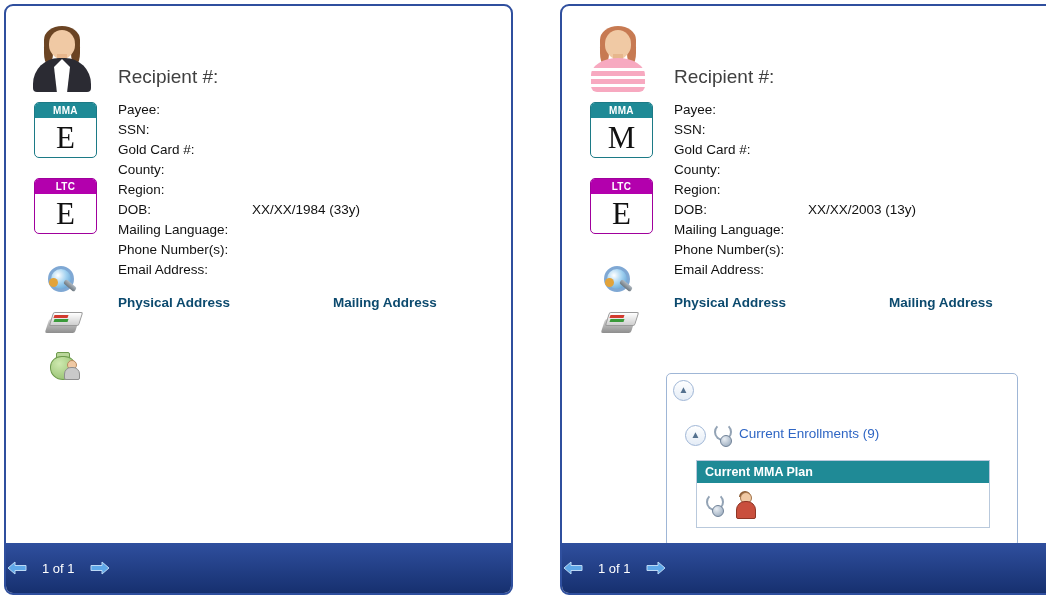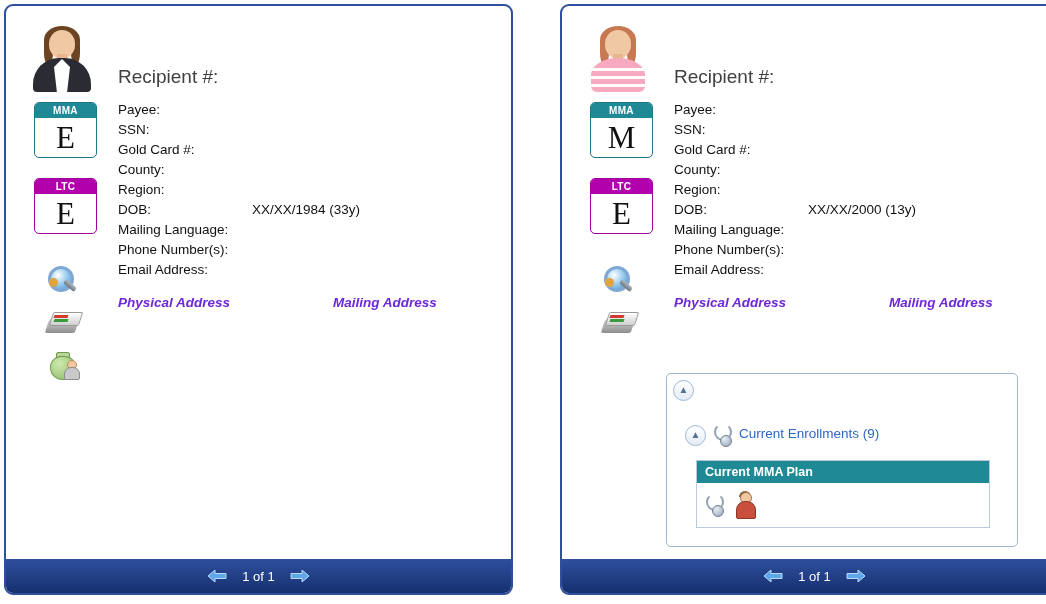--- a/index.html
+++ b/index.html
@@ -268,22 +268,21 @@
     left: 134px;
     top: 0;
     font-size: 13.5px;
     color: #111111;
   }
   .addr-head {
     position: absolute;
     top: 289px;
     font-size: 13.5px;
     font-weight: bold;
-    color: #6d28d9;
-    font-style: italic;
+    color: #0c4a6e;
   }
   .addr-head.phys { left: 112px; }
   .addr-head.mail { left: 327px; }
 
   
   .enroll-box {
     position: absolute;
     left: 104px;
     top: 367px;
     width: 352px;
@@ -386,25 +385,24 @@
     top: 4px;
     font-size: 13px;
     color: #111111;
     line-height: 17px;
   }
 
   
   .footer {
     position: absolute;
     left: 0; right: 0; bottom: 0;
-    height: 34px;
+    height: 50px;
     background: linear-gradient(#2f4f9e, #16306f);
     display: flex;
     align-items: center;
-    justify-content: center;
     gap: 14px;
   }
   .pager-text {
     color: #ffffff;
     font-size: 13px;
   }
   .arrow {
     width: 22px;
     height: 16px;
     position: relative;
@@ -578,21 +576,21 @@
         <div class="field-row">
           <span>County:</span>
           <span class="field-val"></span>
         </div>
         <div class="field-row">
           <span>Region:</span>
           <span class="field-val"></span>
         </div>
         <div class="field-row">
           <span>DOB:</span>
-          <span class="field-val">XX/XX/2000  (13y)</span>
+          <span class="field-val">XX/XX/2003  (13y)</span>
         </div>
         <div class="field-row">
           <span>Mailing Language:</span>
           <span class="field-val"></span>
         </div>
         <div class="field-row">
           <span>Phone Number(s):</span>
           <span class="field-val"></span>
         </div>
         <div class="field-row">

